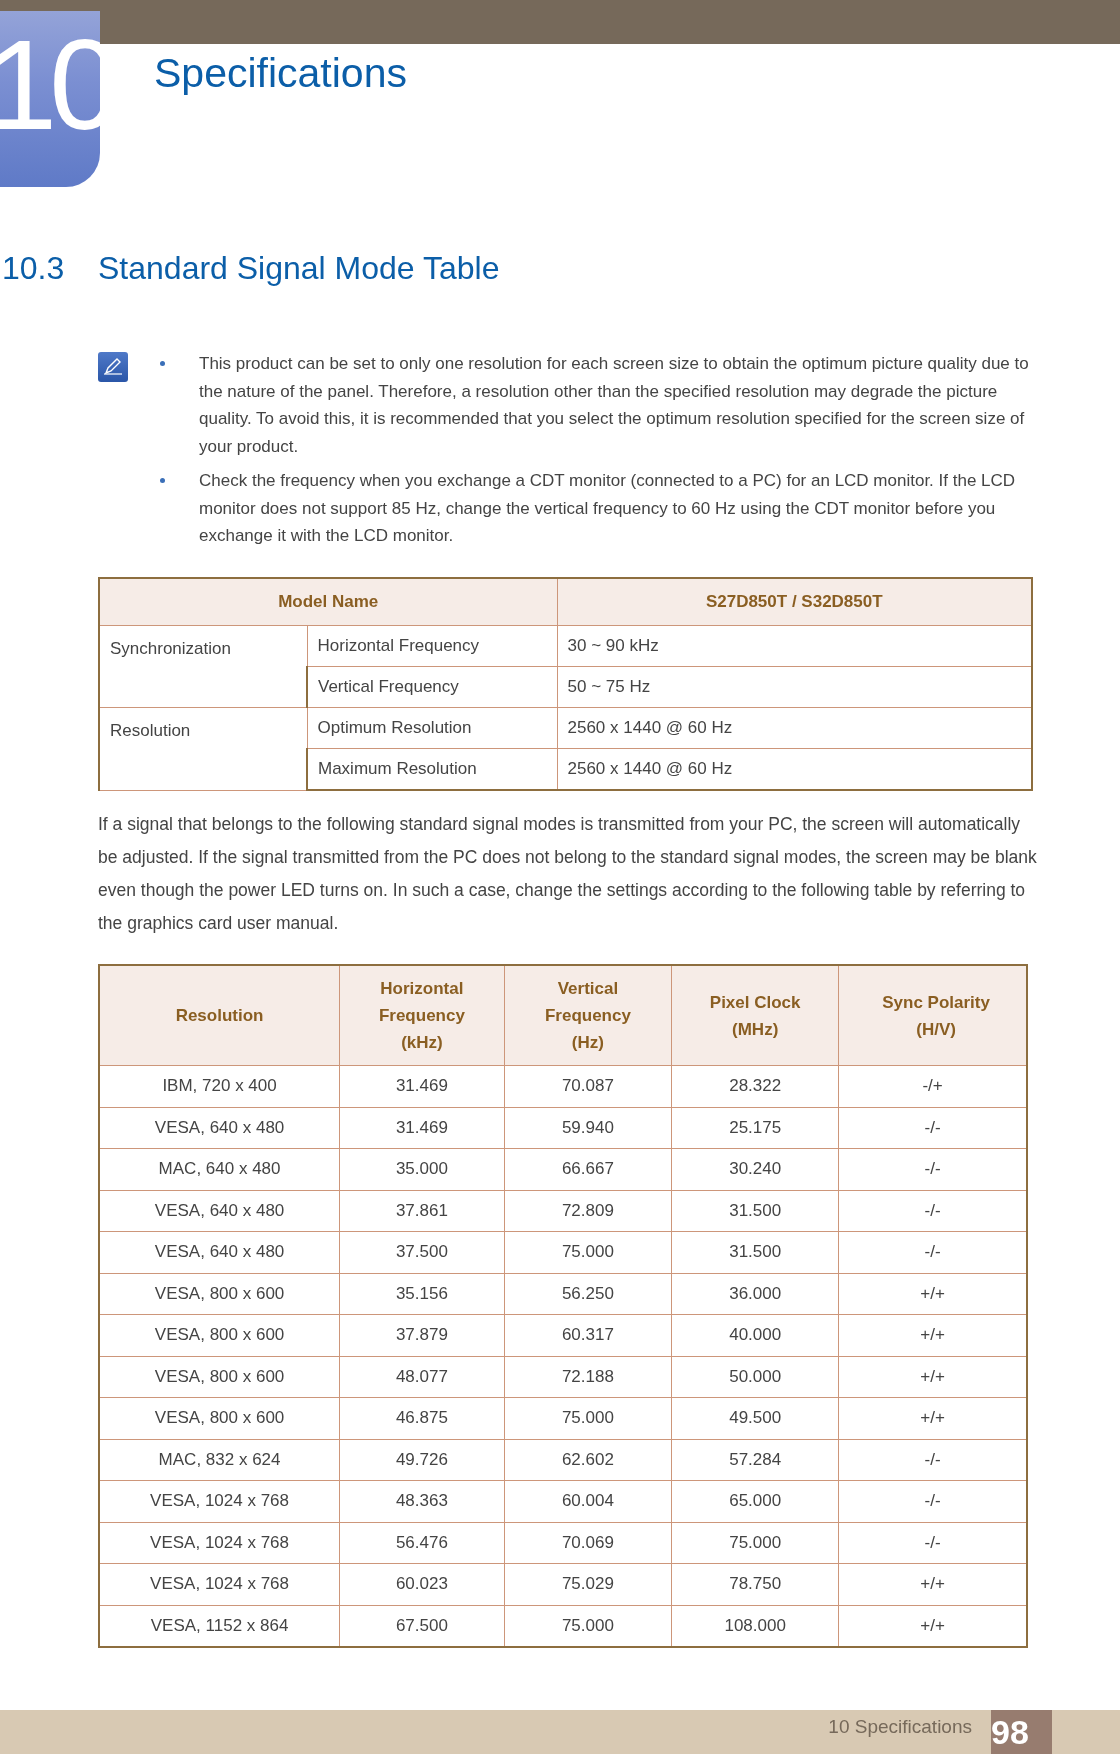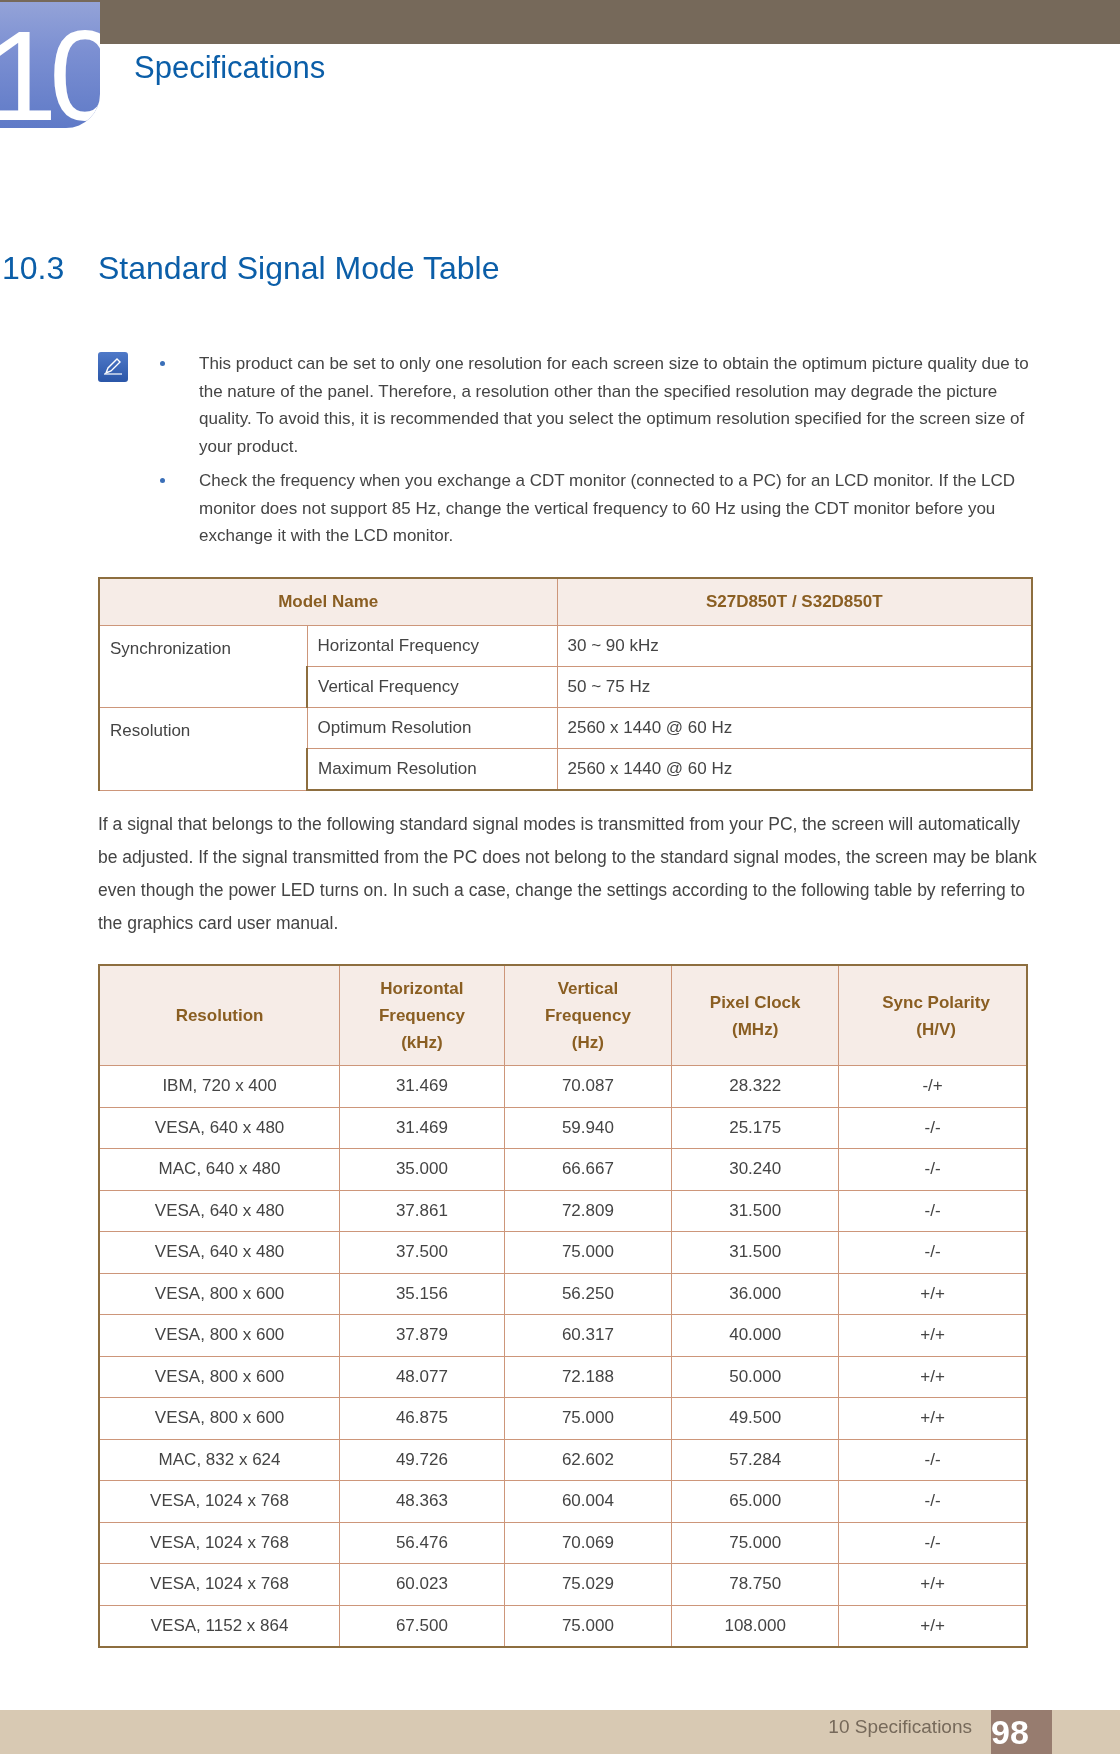--- a/index.html
+++ b/index.html
@@ -7,35 +7,35 @@
     width: 1120px; height: 1754px; position: relative; overflow: hidden;
     background: #ffffff;
     font-family: "Liberation Sans", sans-serif;
     color: #444;
   }
   .top-bar {
     position: absolute; left: 0; top: 0; width: 1120px; height: 44px;
     background: #76695a;
   }
   .chapter-block {
-    position: absolute; left: 0; top: 2px; width: 100px; height: 126px;
+    position: absolute; left: 0; top: 11px; width: 100px; height: 176px;
     background: linear-gradient(180deg, #94a3d8 0%, #7b8fd2 40%, #5f7ac7 100%);
     border-bottom-right-radius: 34px;
     overflow: hidden;
     text-decoration: underline;
   }
   .chapter-num {
     position: absolute; left: -14px; top: 10px;
     font-size: 128px; line-height: 128px; color: #ffffff;
     letter-spacing: -8px;
     font-family: "Liberation Sans", sans-serif;
   }
   .chapter-title {
-    position: absolute; left: 134px; top: 50px;
-    font-size: 31px; color: #0b5ea8; font-weight: normal; text-align: center;
+    position: absolute; left: 154px; top: 50px;
+    font-size: 41px; color: #0b5ea8; font-weight: normal; text-align: center;
   }
   .section-title {
     position: absolute; left: 2px; top: 250px;
     font-size: 32px; color: #0b5ea8;
   }
   .section-title .num { display: inline-block; width: 96px; }
   .note-icon {
     position: absolute; left: 98px; top: 352px; width: 30px; height: 30px;
     background: linear-gradient(180deg, #4f79c8, #2a56a8);
     border-radius: 3px;

